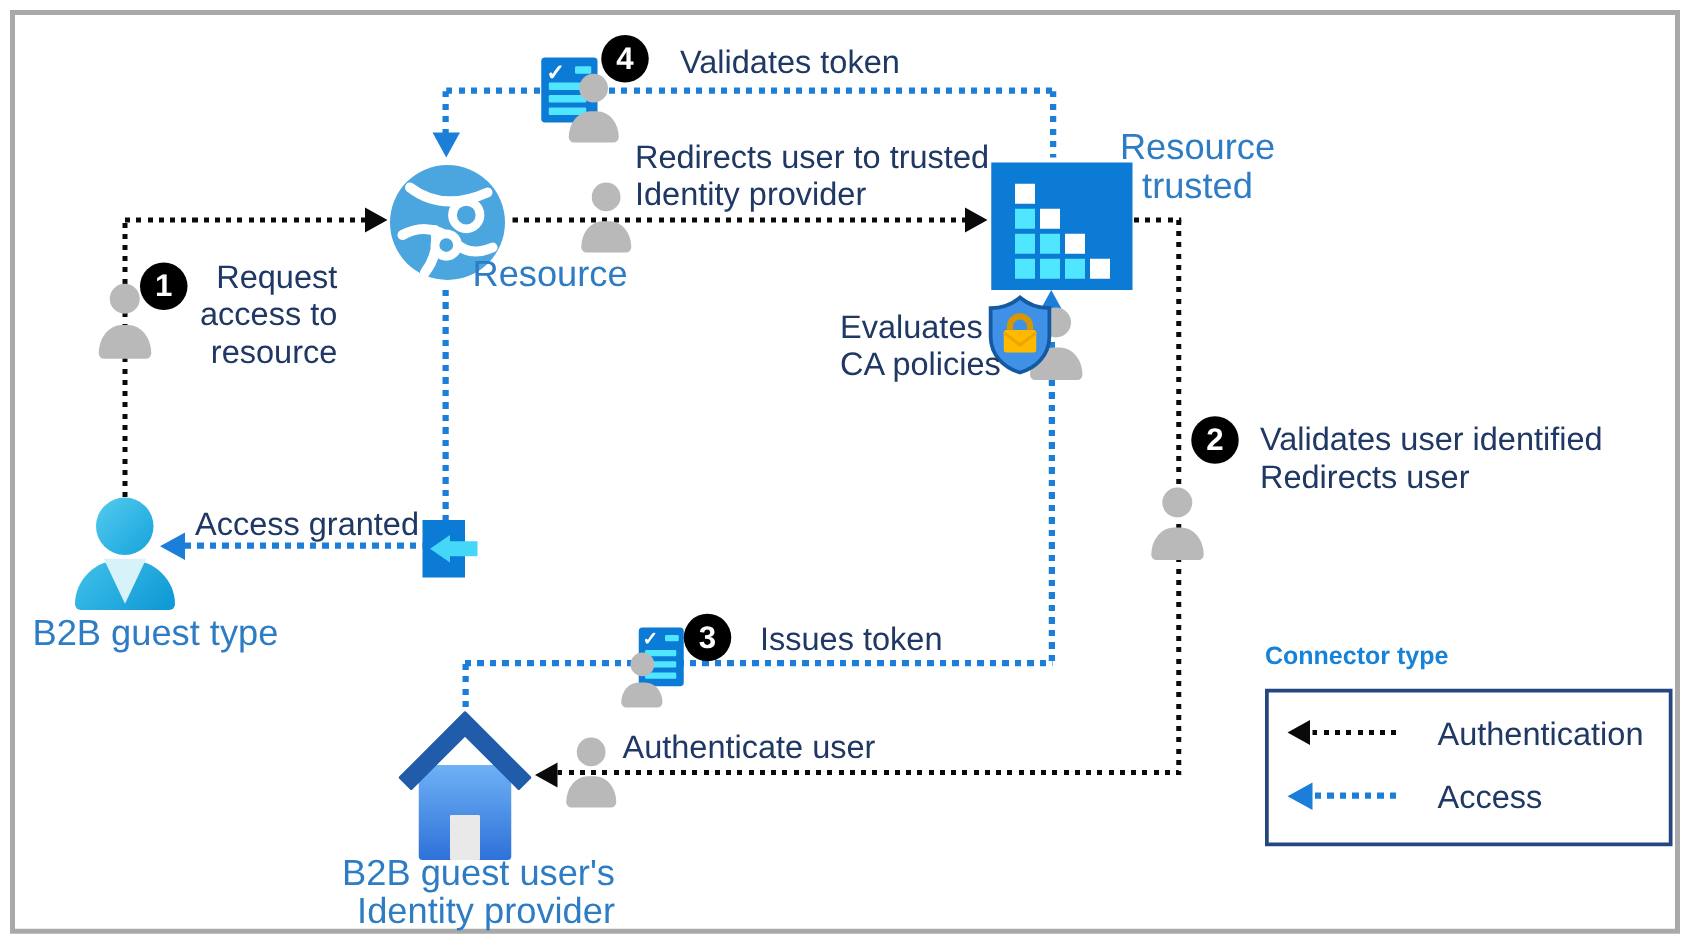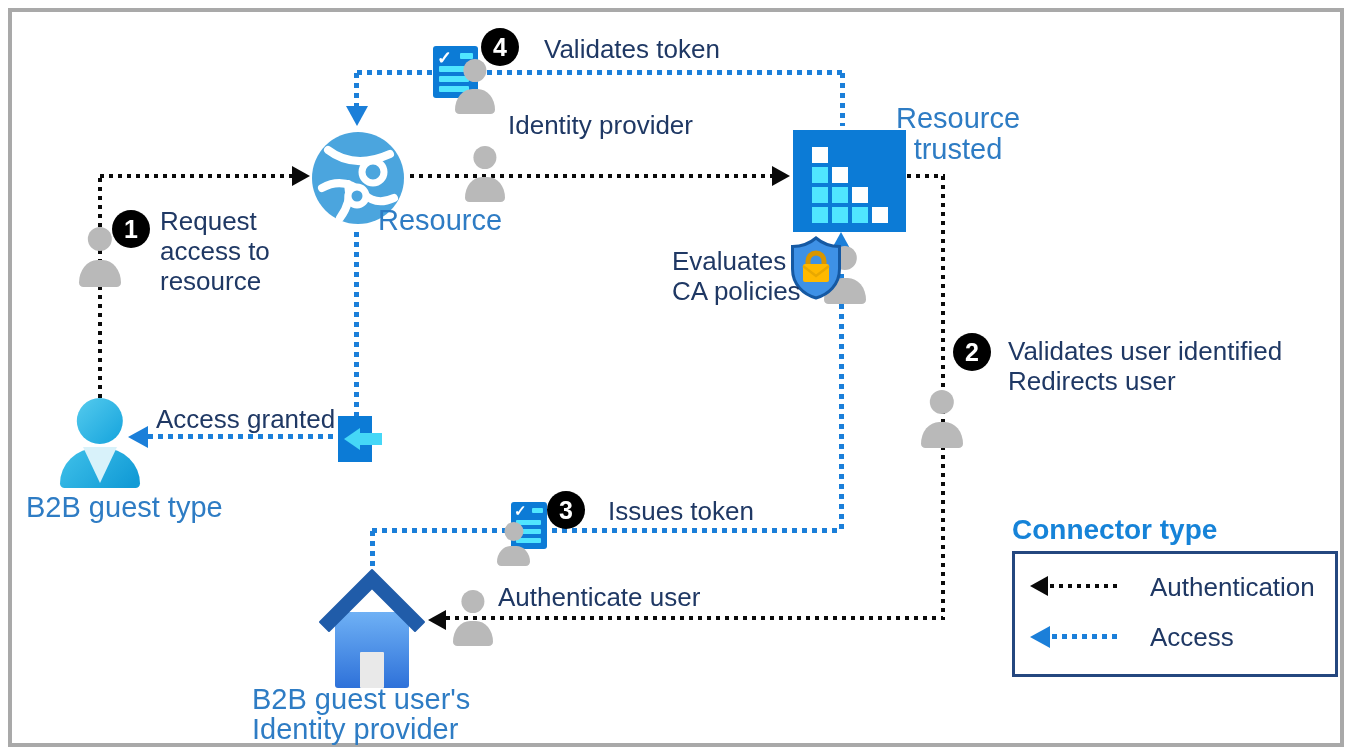--- a/index.html
+++ b/index.html
@@ -47,21 +47,21 @@
   
   .anno{color:#1F3864;font-size:26px;line-height:30px;}
   .nlabel{color:#2E7CC4;font-size:29px;line-height:31px;}
 
   
   .cell{position:absolute;width:16px;height:16px;}
   .cw{background:#FFFFFF;} .cc{background:#50E6FF;}
 
   
   #legend-box{border:3px solid #24477F;}
-  #legend-title{color:#1683D8;font-size:28px;font-weight:bold;}
+  #legend-title{color:#1683D8;font-size:20px;font-weight:bold;}
 </style>
 </head>
 <body>
 
 <div id="frame" class="abs"></div>
 
 <div class="abs vb" style="left:98px;top:178px;height:222px;"></div>
 <div class="abs hb" style="left:100px;top:174px;width:192px;"></div>
 <div class="abs ar ar-right-k" style="left:292px;top:166px;"></div>
 
@@ -172,21 +172,21 @@
       <linearGradient id="hbody" x1="0" y1="0" x2="0" y2="1">
         <stop offset="0" stop-color="#6FB1F5"></stop>
           <stop offset="1" stop-color="#2E71D9"></stop>
       </linearGradient>
     </defs>
     <rect x="17" y="44" width="74" height="76" rx="3" fill="url(#hbody)"></rect>
     <path d="M54 2 L106 54 L97 63 L54 20 L11 63 L2 54 Z" fill="#205CA9" stroke="#205CA9" stroke-width="2" stroke-linejoin="round"></path>
     <rect x="42" y="84" width="24" height="36" rx="1" fill="#E9E9E9"></rect>
   </svg>
 </div>
-<div class="abs nlabel" style="left:252px;top:684px;width:240px;text-align:left;line-height:30px;">
+<div class="abs nlabel" style="left:252px;top:684px;width:240px;text-align:right;line-height:30px;">
   <div>B2B guest user's</div>
   <div>Identity provider</div>
 </div>
 
 <div class="abs" style="left:433px;top:46px;width:90px;height:72px;">
   <div class="tdoc" style="left:0;top:0;width:45px;height:52px;">
     <span class="tcheck" style="left:4px;top:1px;font-size:18px;">✓</span>
     <i class="tbar" style="right:5px;top:7px;width:13px;height:6px;"></i>
     <i class="tbar" style="left:6px;top:20px;width:30px;height:6px;"></i>
     <i class="tbar" style="left:6px;top:30px;width:30px;height:6px;"></i>
@@ -206,39 +206,40 @@
     <i class="tbar" style="left:5px;top:27px;width:25px;height:5px;"></i>
     <i class="tbar" style="left:5px;top:36px;width:25px;height:5px;"></i>
   </div>
   <div class="person" style="position:absolute;left:0;top:20px;width:33px;height:44px;">
       <i class="ph"></i>
       <i class="pb"></i>
     </div>
 </div>
 
 <div class="abs badge" style="left:112px;top:210px;">1</div>
-<div class="abs anno" style="left:160px;top:206px;">
+<div class="abs anno" style="left:160px;top:206px;text-align:right;">
   <div>Request</div>
   <div>access to</div>
   <div>resource</div>
 </div>
 
 <div class="abs badge" style="left:953px;top:333px;">2</div>
 <div class="abs anno" style="left:1008px;top:336px;">
   <div>Validates user identified</div>
   <div>Redirects user</div>
 </div>
 
 <div class="abs badge" style="left:547px;top:491px;">3</div>
 <div class="abs anno" style="left:608px;top:496px;">Issues token</div>
 
 <div class="abs badge" style="left:481px;top:28px;">4</div>
 <div class="abs anno" style="left:524px;top:34px;margin-left:20px;">Validates token</div>
 
 <div class="abs anno" style="left:508px;top:110px;">
+  <div>Redirects user to trusted</div>
   <div>Identity provider</div>
 </div>
 <div class="abs anno" style="left:498px;top:582px;">Authenticate user</div>
 
 <div id="legend-title" class="abs" style="left:1012px;top:514px;">Connector type</div>
 <div id="legend-box" class="abs" style="left:1012px;top:551px;width:320px;height:120px;"></div>
 
 <div class="abs ar ar-left-k" style="left:1030px;top:576px;"></div>
 <div class="abs hb" style="left:1050px;top:584px;width:70px;"></div>
 <div class="abs anno" style="left:1150px;top:572px;">Authentication</div>

